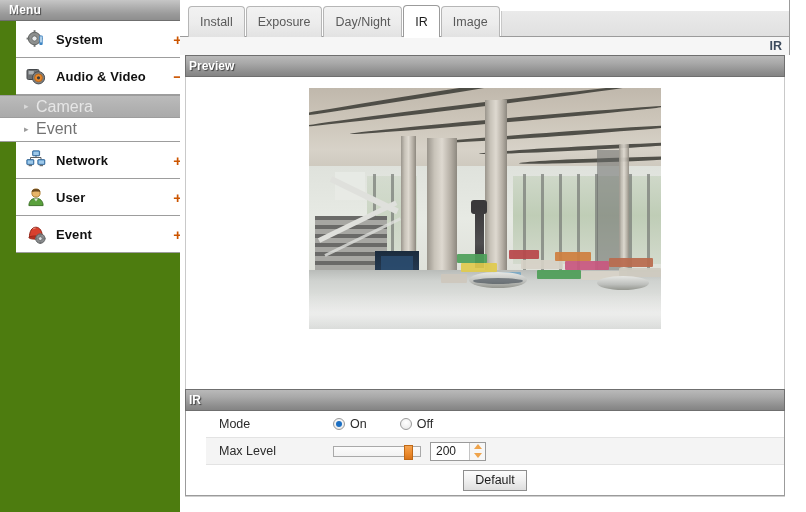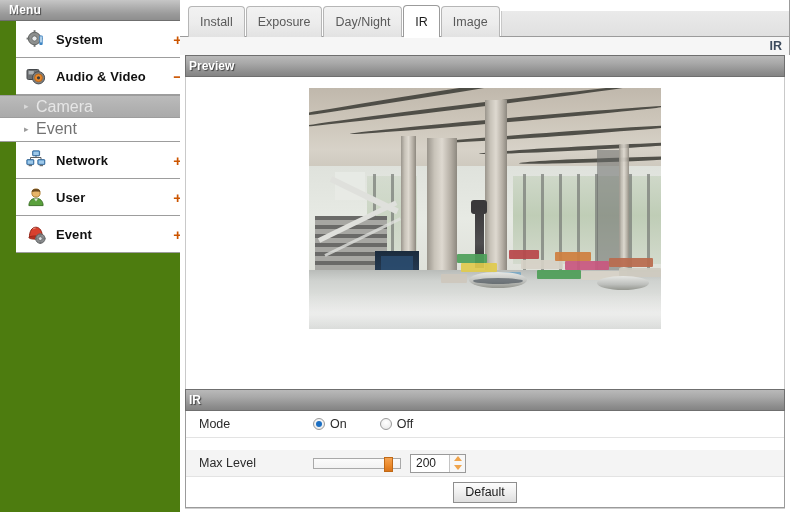--- a/index.html
+++ b/index.html
@@ -258,28 +258,29 @@
     background: linear-gradient(to bottom, rgba(255,255,255,0) 0%, rgba(255,255,255,.35) 60%, rgba(255,255,255,.1) 100%);
   }
 
   
   .ir-body {
     margin: 0 5px;
     border-left: 1px solid #9b9b9b;
     border-right: 1px solid #9b9b9b;
     border-bottom: 1px solid #9b9b9b;
     background: #ffffff;
+    padding-left: 20px;
   }
   .form-row {
     display: flex; align-items: center;
     height: 27px;
     border-bottom: 1px solid #e3e3e3;
     padding-left: 13px;
   }
-  .form-row.alt { background: #f4f4f4; margin-top: 12px; }
+  .form-row.alt { background: #f4f4f4; }
   .form-label {
     width: 114px; flex: 0 0 114px;
     font-size: 12.5px; color: #2b2b2b;
   }
   .radio-group { display: flex; align-items: center; }
   .radio-wrap {
     display: flex; align-items: center;
     margin-right: 33px;
     cursor: pointer;
     text-align: right;

